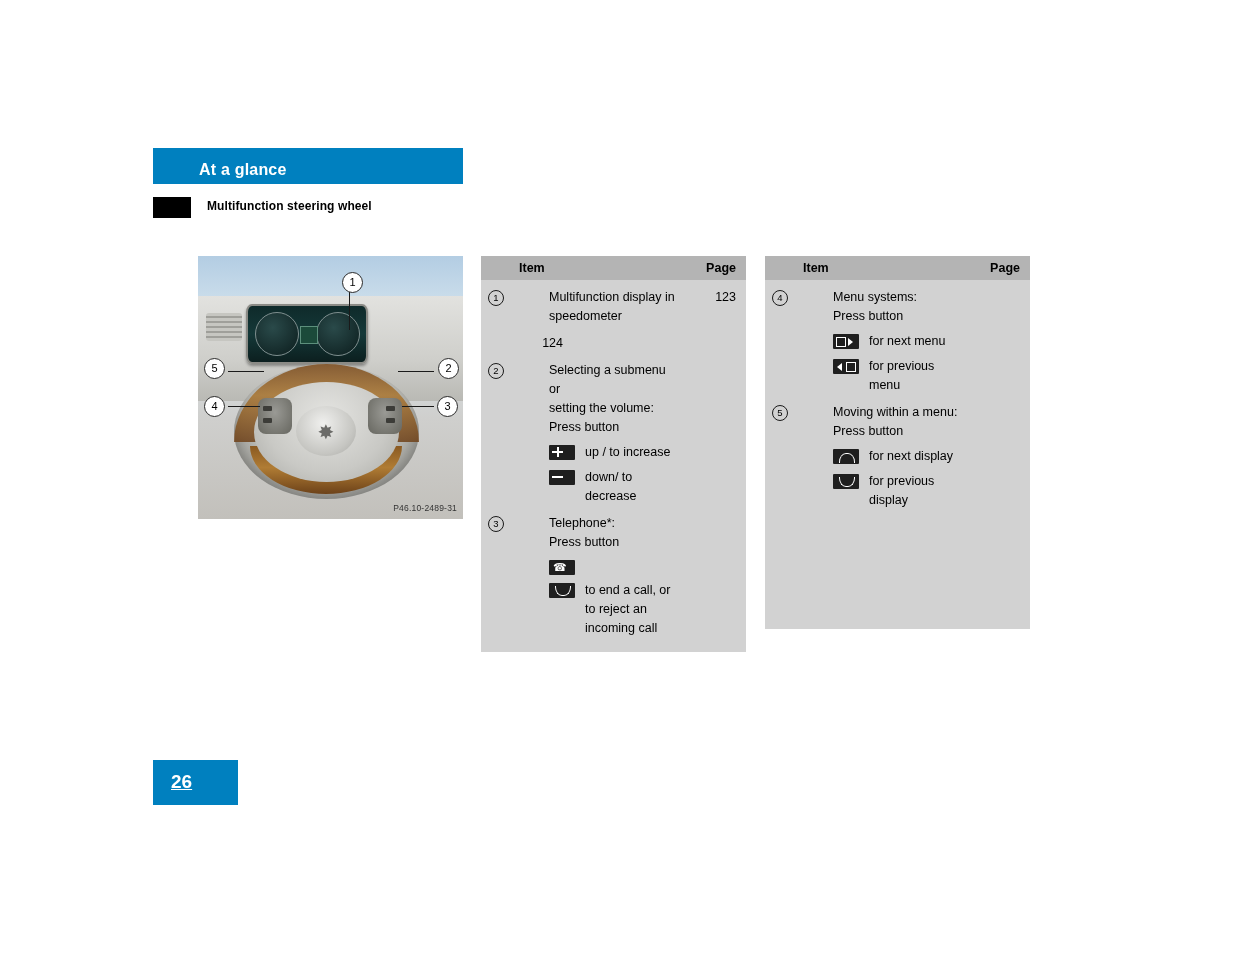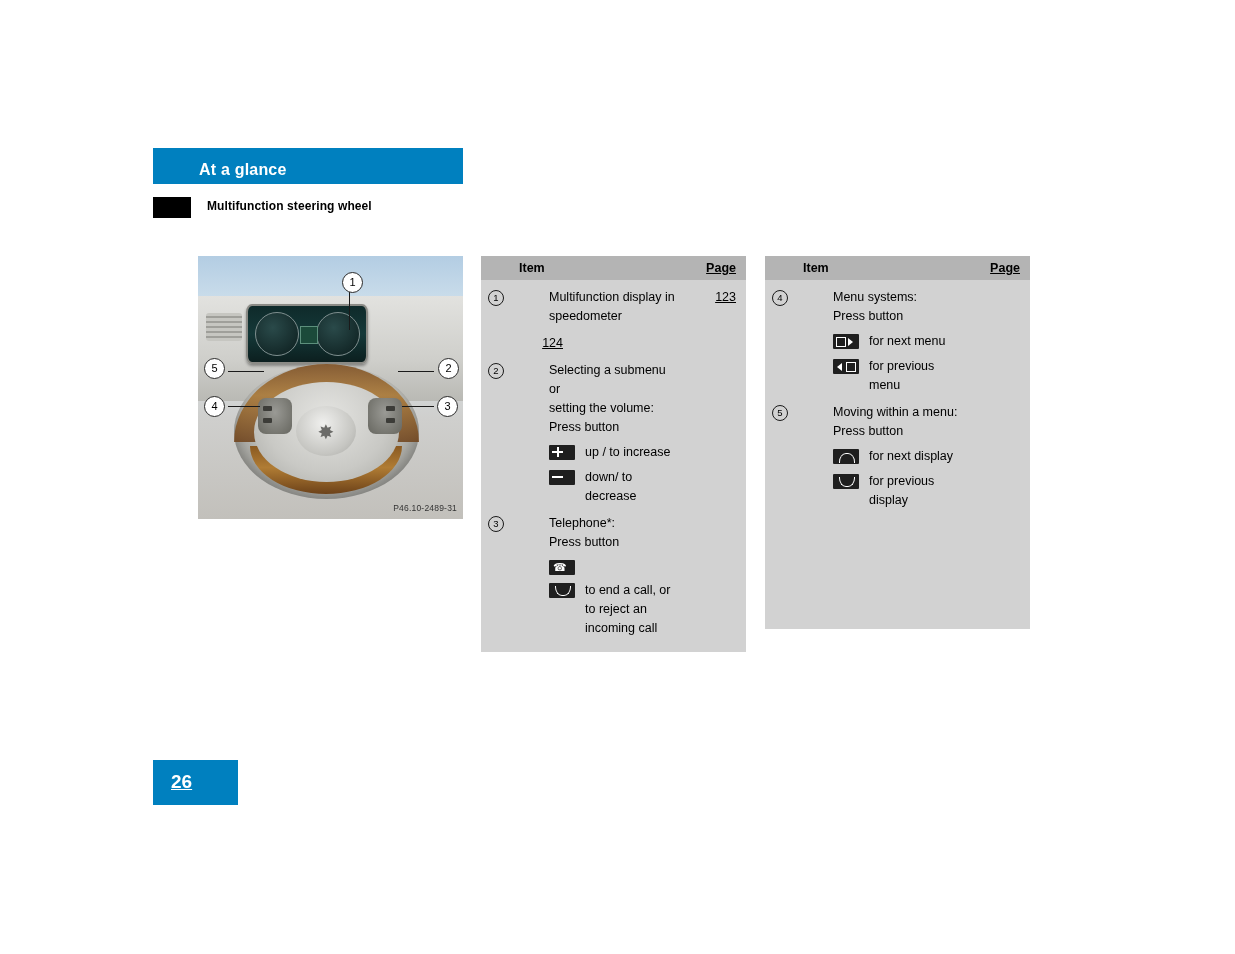--- a/index.html
+++ b/index.html
@@ -180,21 +180,21 @@
     font-weight: bold;
     justify-content: flex-end;
   }
   .tbl-body {
     background: #d2d2d2;
     min-height: 349px;
     position: relative;
   }
   .col-num { width: 30px; flex: 0 0 30px; }
   .col-item { flex: 1 1 auto; padding-left: 8px; }
-  .col-page { width: 52px; flex: 0 0 52px; text-align: right; padding-right: 10px; text-decoration: underline; }
+  .col-page { width: 52px; flex: 0 0 52px; text-align: right; padding-right: 10px; }
 
   .tbl-head .col-item { padding-left: 8px; }
 
   .row {
     display: flex;
     font-size: 12.5px;
     line-height: 19px;
   }
   .row .col-num {
     text-align: center;

